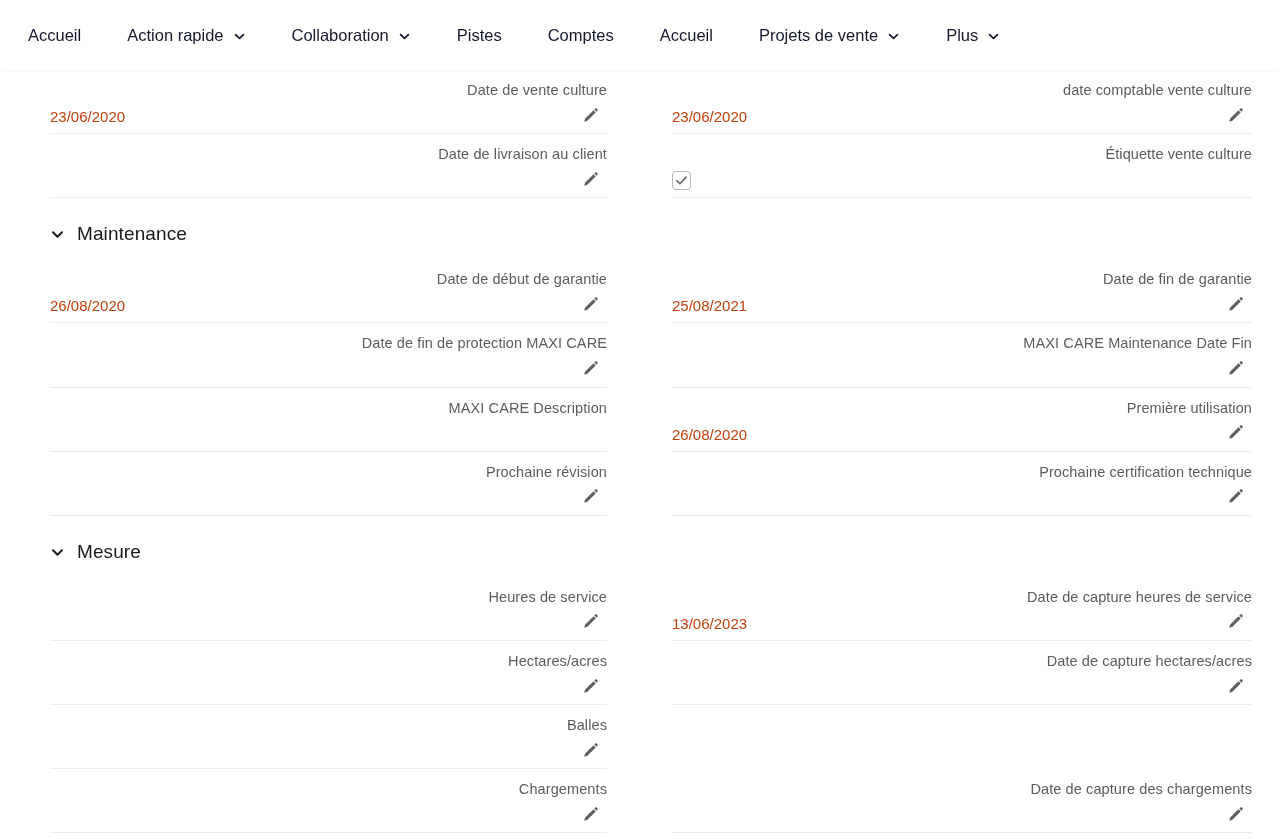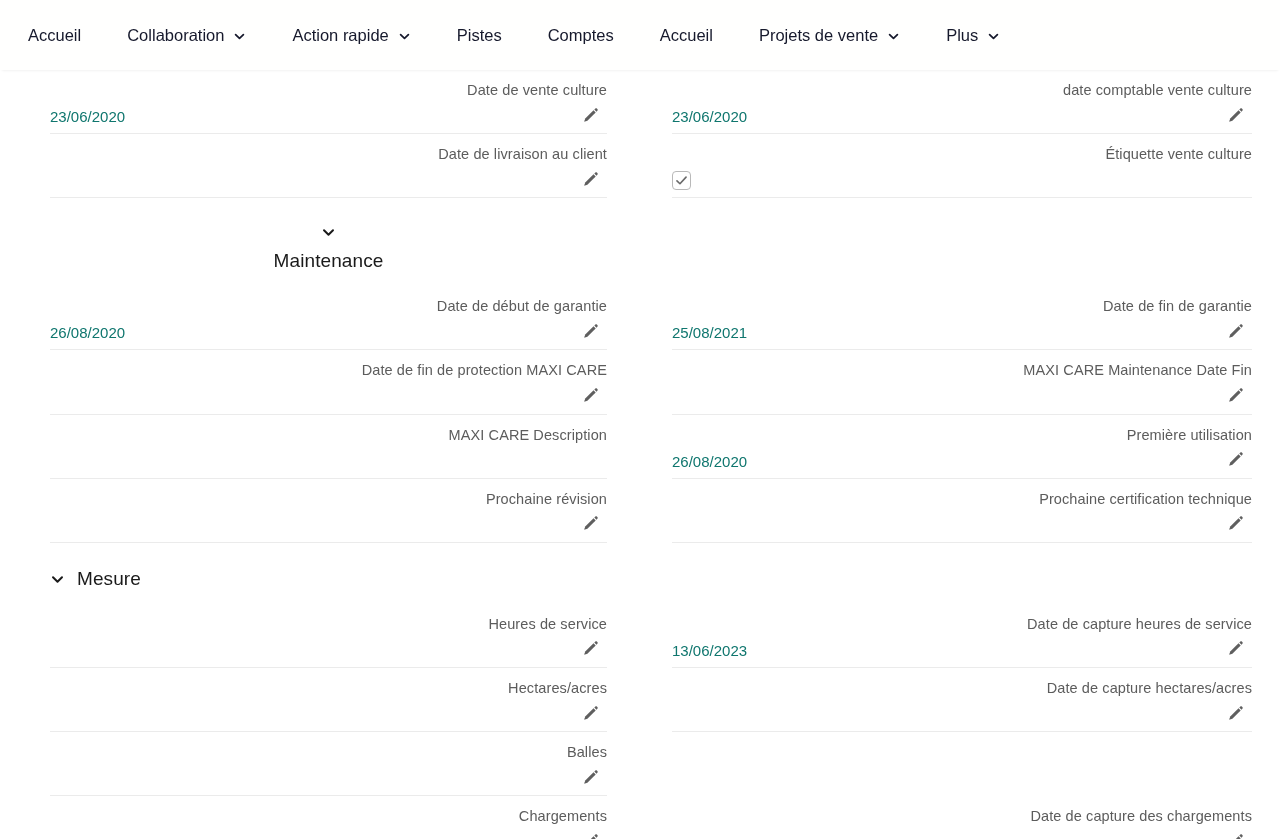--- a/index.html
+++ b/index.html
@@ -72,21 +72,21 @@
 
   .field-label {
     font-size: 14.5px;
     color: #5c5c5c;
     line-height: 1.25;
     letter-spacing: 0.1px;
     text-align: right;
   }
   .field-value {
     font-size: 15px;
-    color: #0f766e;
+    color: #c2410c;
     line-height: 1.3;
     margin-top: 8px;
     min-height: 20px;
   }
   .field-value.empty { color: transparent; }
 
   
   .edit-btn {
     position: absolute;
     right: 6px;
@@ -142,36 +142,36 @@
 </style>
 </head>
 <body>
 
 <nav class="navbar">
 
 <div class="nav-item">
       <span class="nav-label">Accueil</span>
     </div>
     <div class="nav-item">
+      <span class="nav-label">Action rapide</span>
+      <span class="nav-chev">
+        <svg width="13" height="13" viewBox="0 0 16 16" aria-hidden="true">
+          <path d="M3.2 5.6 L8 10.4 L12.8 5.6" fill="none" stroke="#16192c" stroke-width="2.1" stroke-linecap="round" stroke-linejoin="round"></path>
+        </svg>
+      </span>
+    </div>
+    <div class="nav-item">
       <span class="nav-label">Collaboration</span>
       <span class="nav-chev">
         <svg width="13" height="13" viewBox="0 0 16 16" aria-hidden="true">
           <path d="M3.2 5.6 L8 10.4 L12.8 5.6" fill="none" stroke="#16192c" stroke-width="2.1" stroke-linecap="round" stroke-linejoin="round"></path>
         </svg>
       </span>
     </div>
     <div class="nav-item">
-      <span class="nav-label">Action rapide</span>
-      <span class="nav-chev">
-        <svg width="13" height="13" viewBox="0 0 16 16" aria-hidden="true">
-          <path d="M3.2 5.6 L8 10.4 L12.8 5.6" fill="none" stroke="#16192c" stroke-width="2.1" stroke-linecap="round" stroke-linejoin="round"></path>
-        </svg>
-      </span>
-    </div>
-    <div class="nav-item">
       <span class="nav-label">Pistes</span>
     </div>
     <div class="nav-item">
       <span class="nav-label">Comptes</span>
     </div>
     <div class="nav-item">
       <span class="nav-label">Accueil</span>
     </div>
     <div class="nav-item">
       <span class="nav-label">Projets de vente</span>
@@ -238,21 +238,21 @@
       <div class="field" style="grid-column: 3; margin-left: 0px; margin-right: 28px;">
         <div class="field-label">Étiquette vente culture</div>
         <div class="checkbox">
           <span>
             <svg width="13" height="13" viewBox="0 0 16 16" aria-hidden="true">
               <path d="M2.4 8.4 L6.1 12.0 L13.6 3.8" fill="none" stroke="#6a6a6a" stroke-width="2" stroke-linecap="round" stroke-linejoin="round"></path>
             </svg>
           </span>
         </div>
       </div>
-      <div class="section-header" style="grid-column: 1; margin-left: 50px; flex-direction: column;">
+      <div class="section-header" style="grid-column: 1; margin-left: 50px;">
         <span class="sec-chev">
           <svg width="15" height="15" viewBox="0 0 16 16" aria-hidden="true">
             <path d="M3.2 5.6 L8 10.4 L12.8 5.6" fill="none" stroke="#1a1a1a" stroke-width="2.1" stroke-linecap="round" stroke-linejoin="round"></path>
           </svg>
         </span>
         <span class="section-title">Maintenance</span>
       </div>
       <div style="grid-column: 2 / 4;"></div>
       <div class="field" style="grid-column: 1; margin-left: 50px; margin-right: 0px;">
         <div class="field-label">Date de début de garantie</div>

